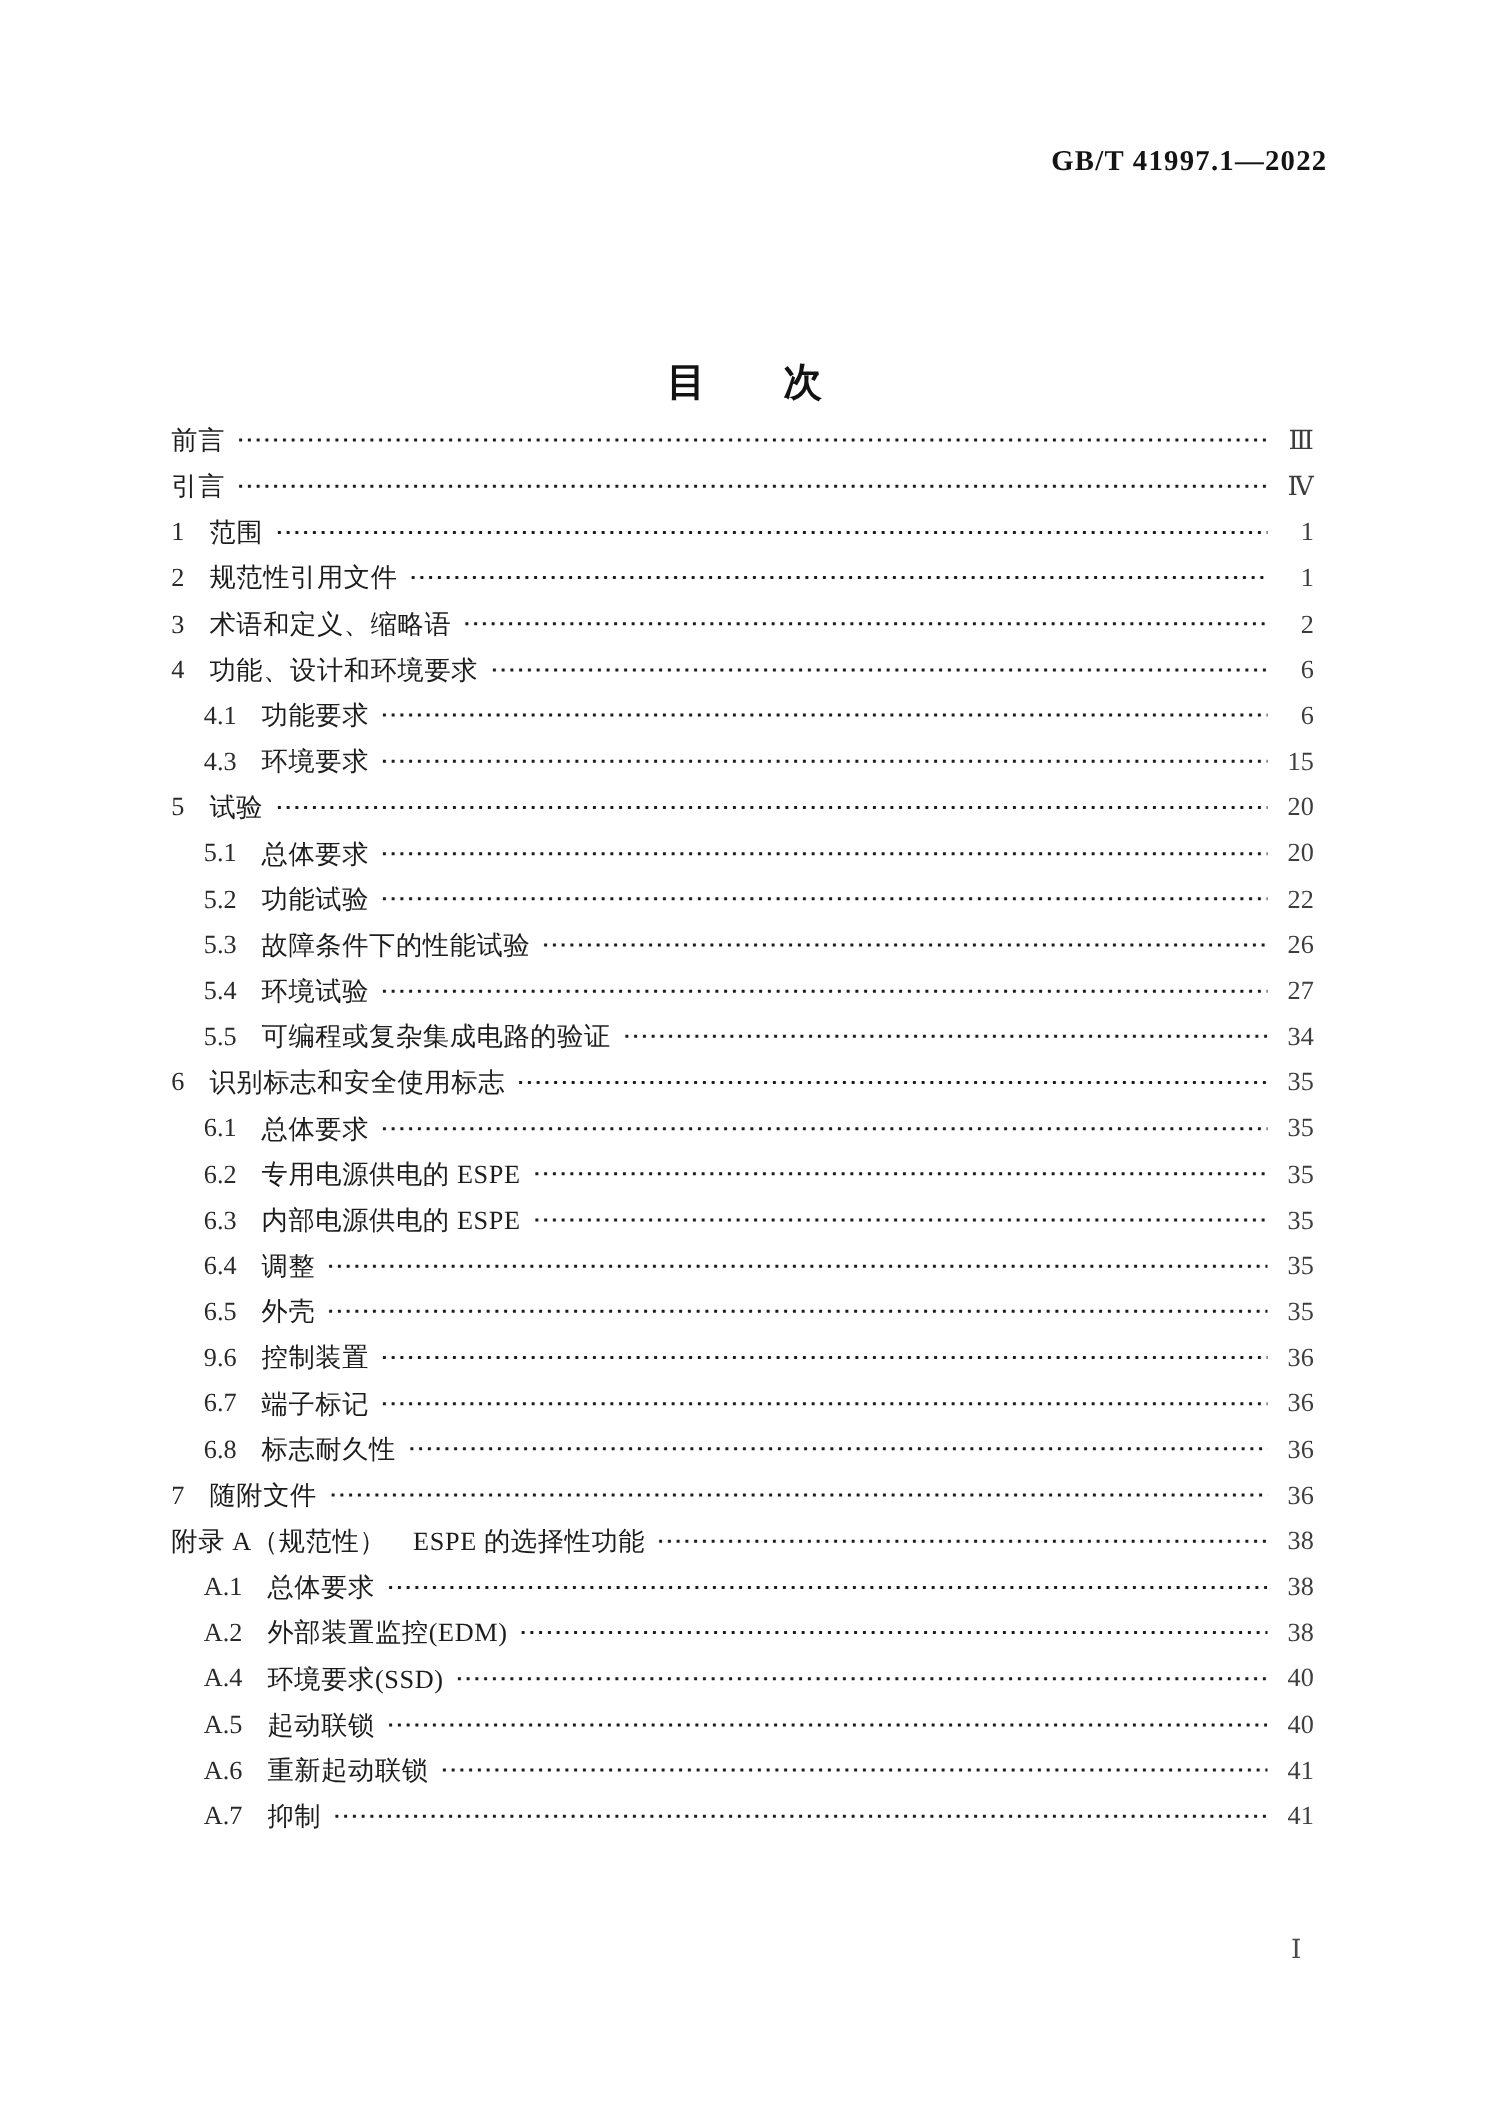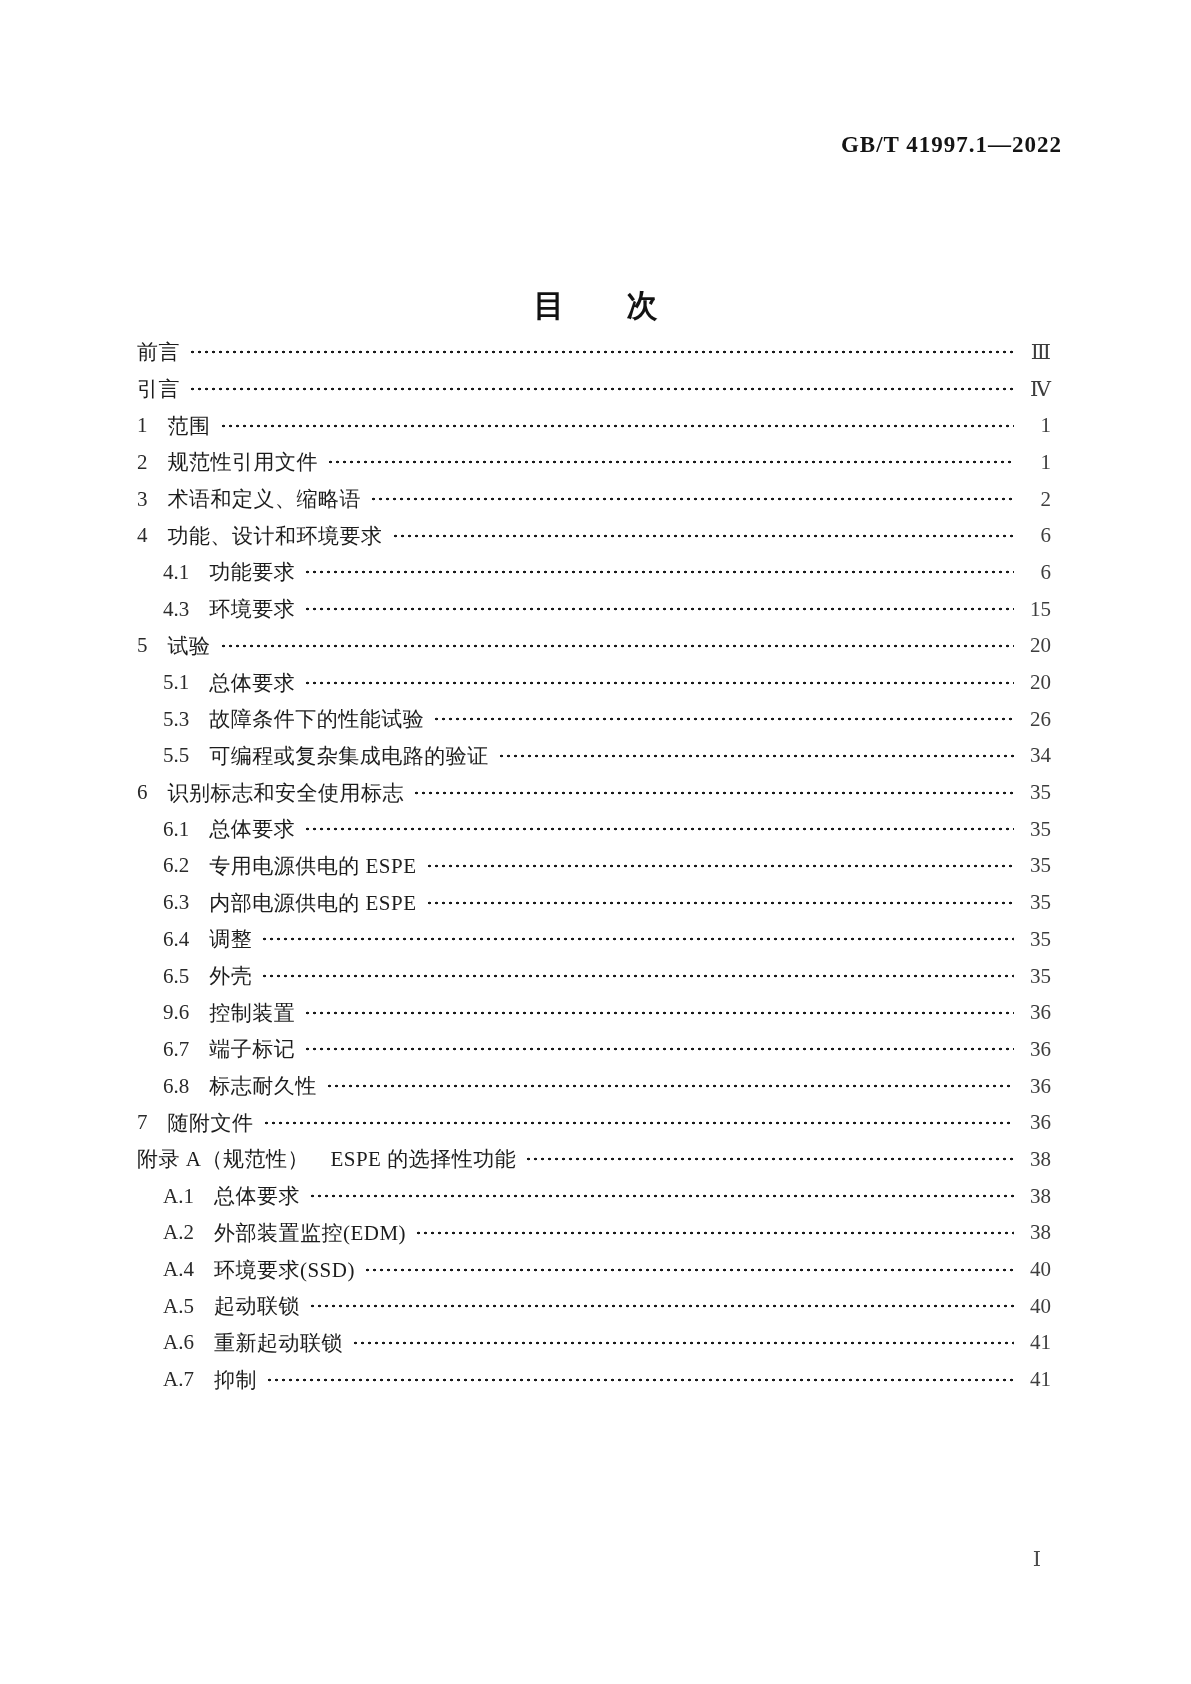--- a/index.html
+++ b/index.html
@@ -8,21 +8,21 @@
     position: relative;
     width: 1191px;
     height: 1684px;
     background: #ffffff;
     overflow: hidden;
     font-family: "Liberation Serif", "DejaVu Serif", serif;
     color: #1e1e1e;
   }
   .doc-number {
     position: absolute;
-    top: 132px;
+    top: 116px;
     right: 129px;
     font-size: 23px;
     font-weight: bold;
     letter-spacing: 1px;
     color: #141414;
     white-space: nowrap;
   }
   .doc-title {
     position: absolute;
     top: 240px;
@@ -159,28 +159,40 @@
     <span class="toc-page">20</span>
   </div>
 
   <div class="toc-row level-1">
     <span class="toc-num">5.1</span>
     <span class="toc-label">总体要求</span>
     <span class="toc-dots"></span>
     <span class="toc-page">20</span>
   </div>
 
+  <div class="toc-row level-1">
+    <span class="toc-num">5.2</span>
+    <span class="toc-label">功能试验</span>
+    <span class="toc-dots"></span>
+    <span class="toc-page">22</span>
+  </div>
 
   <div class="toc-row level-1">
     <span class="toc-num">5.3</span>
     <span class="toc-label">故障条件下的性能试验</span>
     <span class="toc-dots"></span>
     <span class="toc-page">26</span>
   </div>
 
+  <div class="toc-row level-1">
+    <span class="toc-num">5.4</span>
+    <span class="toc-label">环境试验</span>
+    <span class="toc-dots"></span>
+    <span class="toc-page">27</span>
+  </div>
 
   <div class="toc-row level-1">
     <span class="toc-num">5.5</span>
     <span class="toc-label">可编程或复杂集成电路的验证</span>
     <span class="toc-dots"></span>
     <span class="toc-page">34</span>
   </div>
 
   <div class="toc-row level-0">
     <span class="toc-num">6</span>

